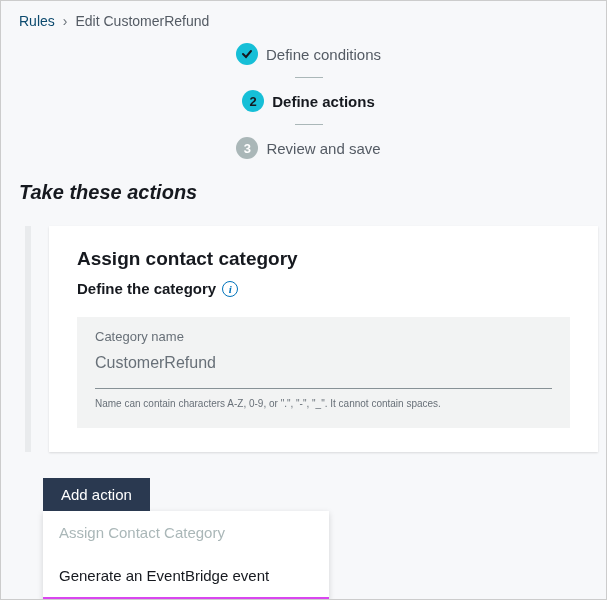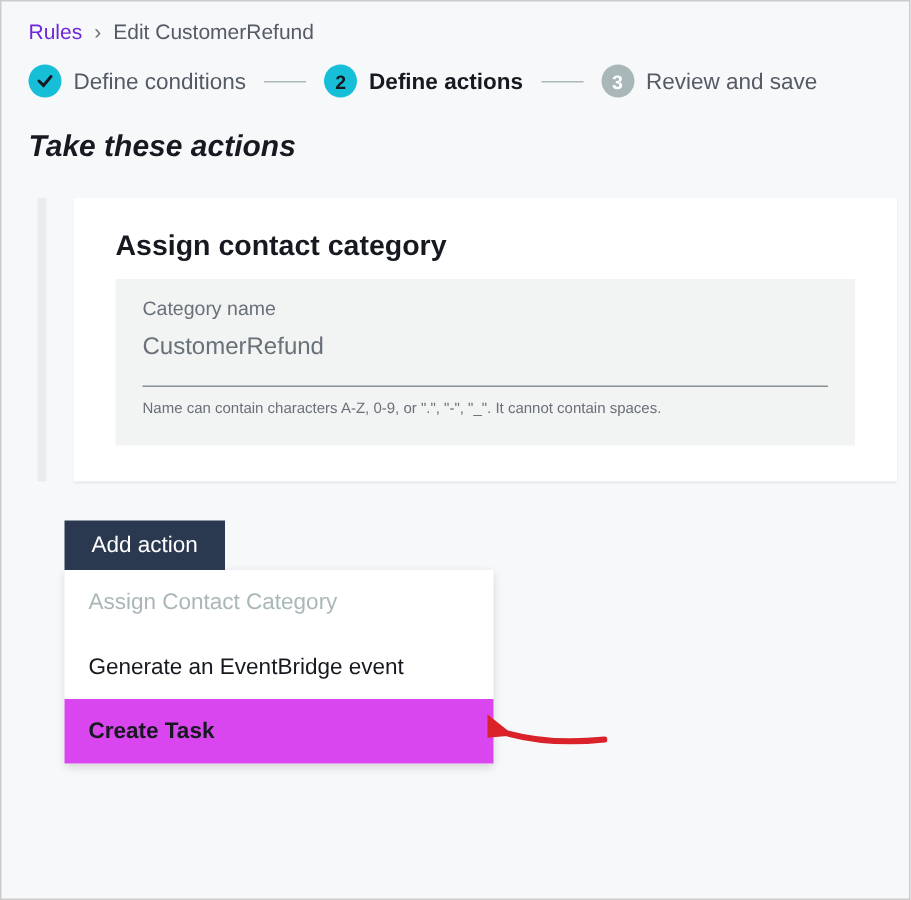--- a/index.html
+++ b/index.html
@@ -14,30 +14,31 @@
   }
   .page { padding: 10px 8px 0 18px; }
   .breadcrumb {
     display: flex;
     align-items: center;
     gap: 8px;
     font-size: 14px;
     margin-bottom: 14px;
     padding-top: 2px;
   }
-  .breadcrumb a { color: #6d28d9; text-decoration: none; cursor: pointer; }
+  .breadcrumb a { color: #0c4a6e; text-decoration: none; cursor: pointer; }
   .breadcrumb .sep { color: #687078; }
   .breadcrumb .current { color: #545b64; }
 
   .stepper {
     display: flex;
     align-items: center;
     gap: 12px;
     font-size: 15px;
     margin-bottom: 22px;
+    flex-direction: column;
   }
   .step { display: flex; align-items: center; gap: 8px; }
   .badge {
     width: 22px; height: 22px;
     border-radius: 50%;
     display: flex; align-items: center; justify-content: center;
     font-size: 13px; font-weight: 600;
     color: #fff;
   }
   .badge.done { background: #16bfd7; }
@@ -154,20 +155,24 @@
       <span class="badge future">3</span>
       <span class="step-label">Review and save</span>
     </div>
   </div>
 
   <h2 class="section-title">Take these actions</h2>
 
   <div class="side-accent">
     <div class="card">
       <h3>Assign contact category</h3>
+      <div class="define-row">
+        <span>Define the category</span>
+        <span class="info-icon">i</span>
+      </div>
       <div class="field-box">
         <div class="field-label">Category name</div>
         <input class="field-input" type="text" value="CustomerRefund" style="">
         <div class="help-text">Name can contain characters A-Z, 0-9, or ".", "-", "_". It cannot contain spaces.</div>
       </div>
     </div>
   </div>
 
   <div class="add-action-wrap">
     <button class="add-action-btn">Add action</button>

